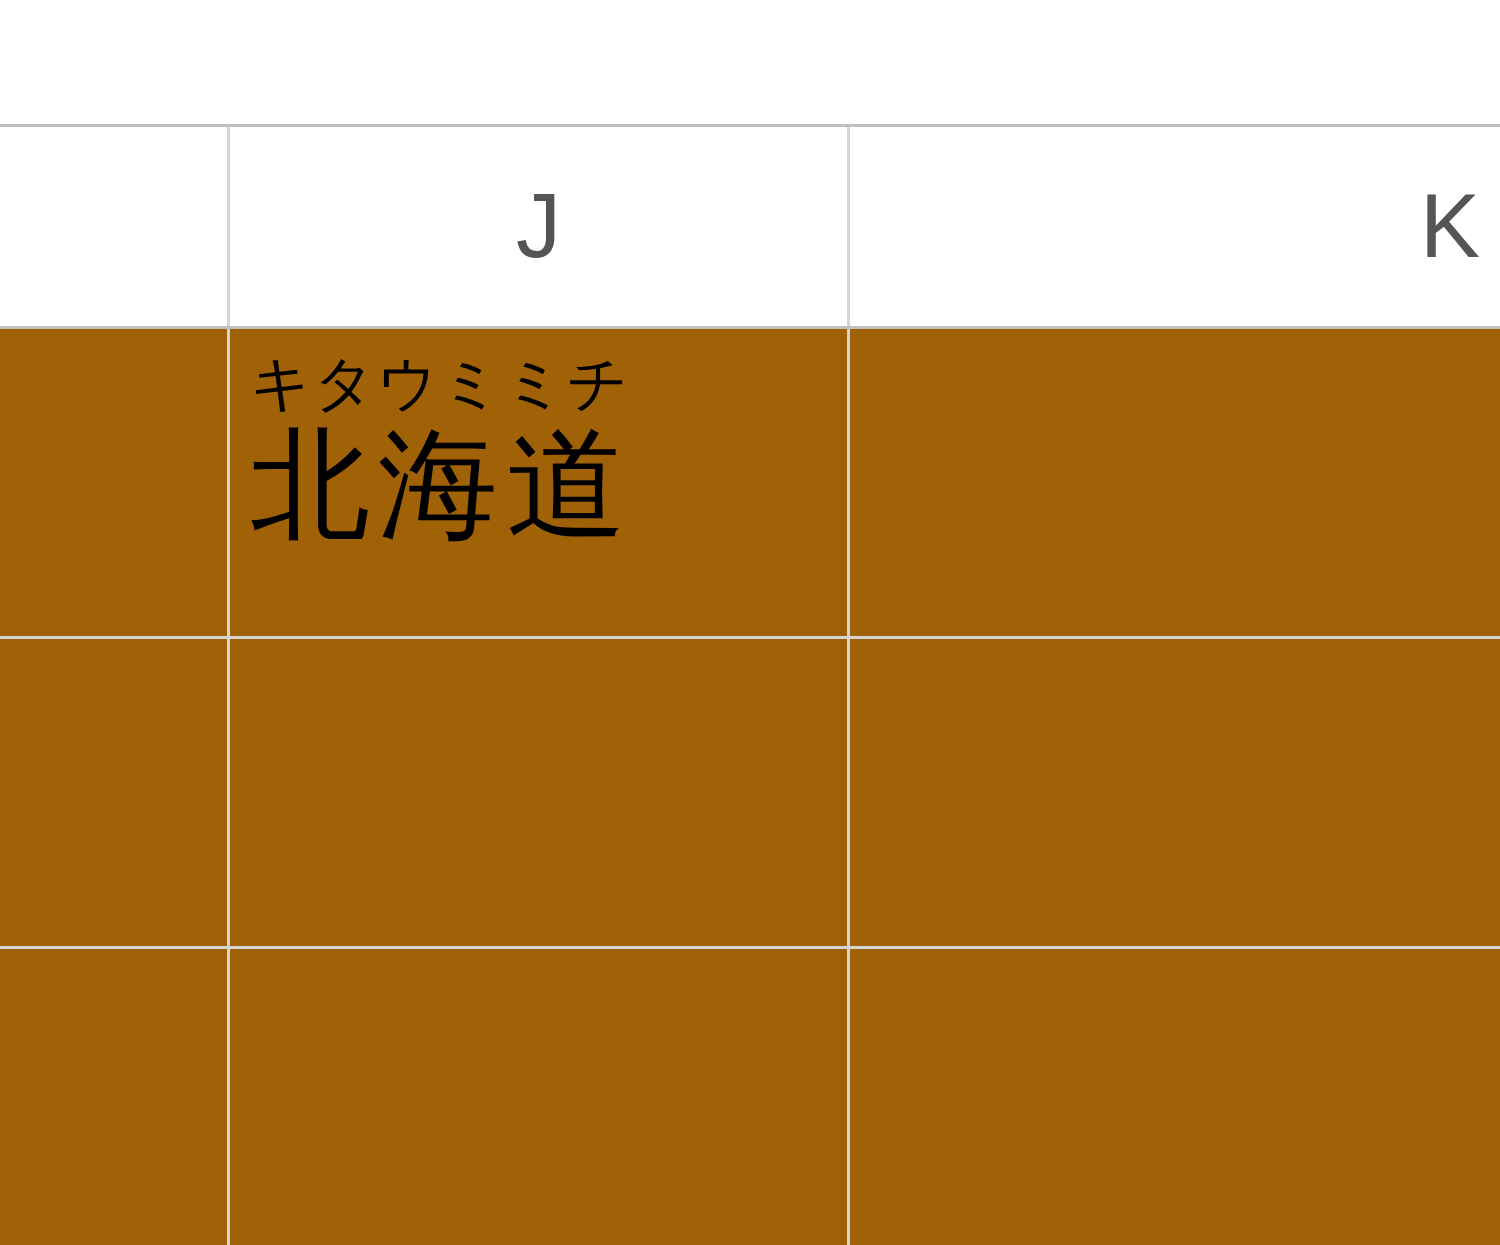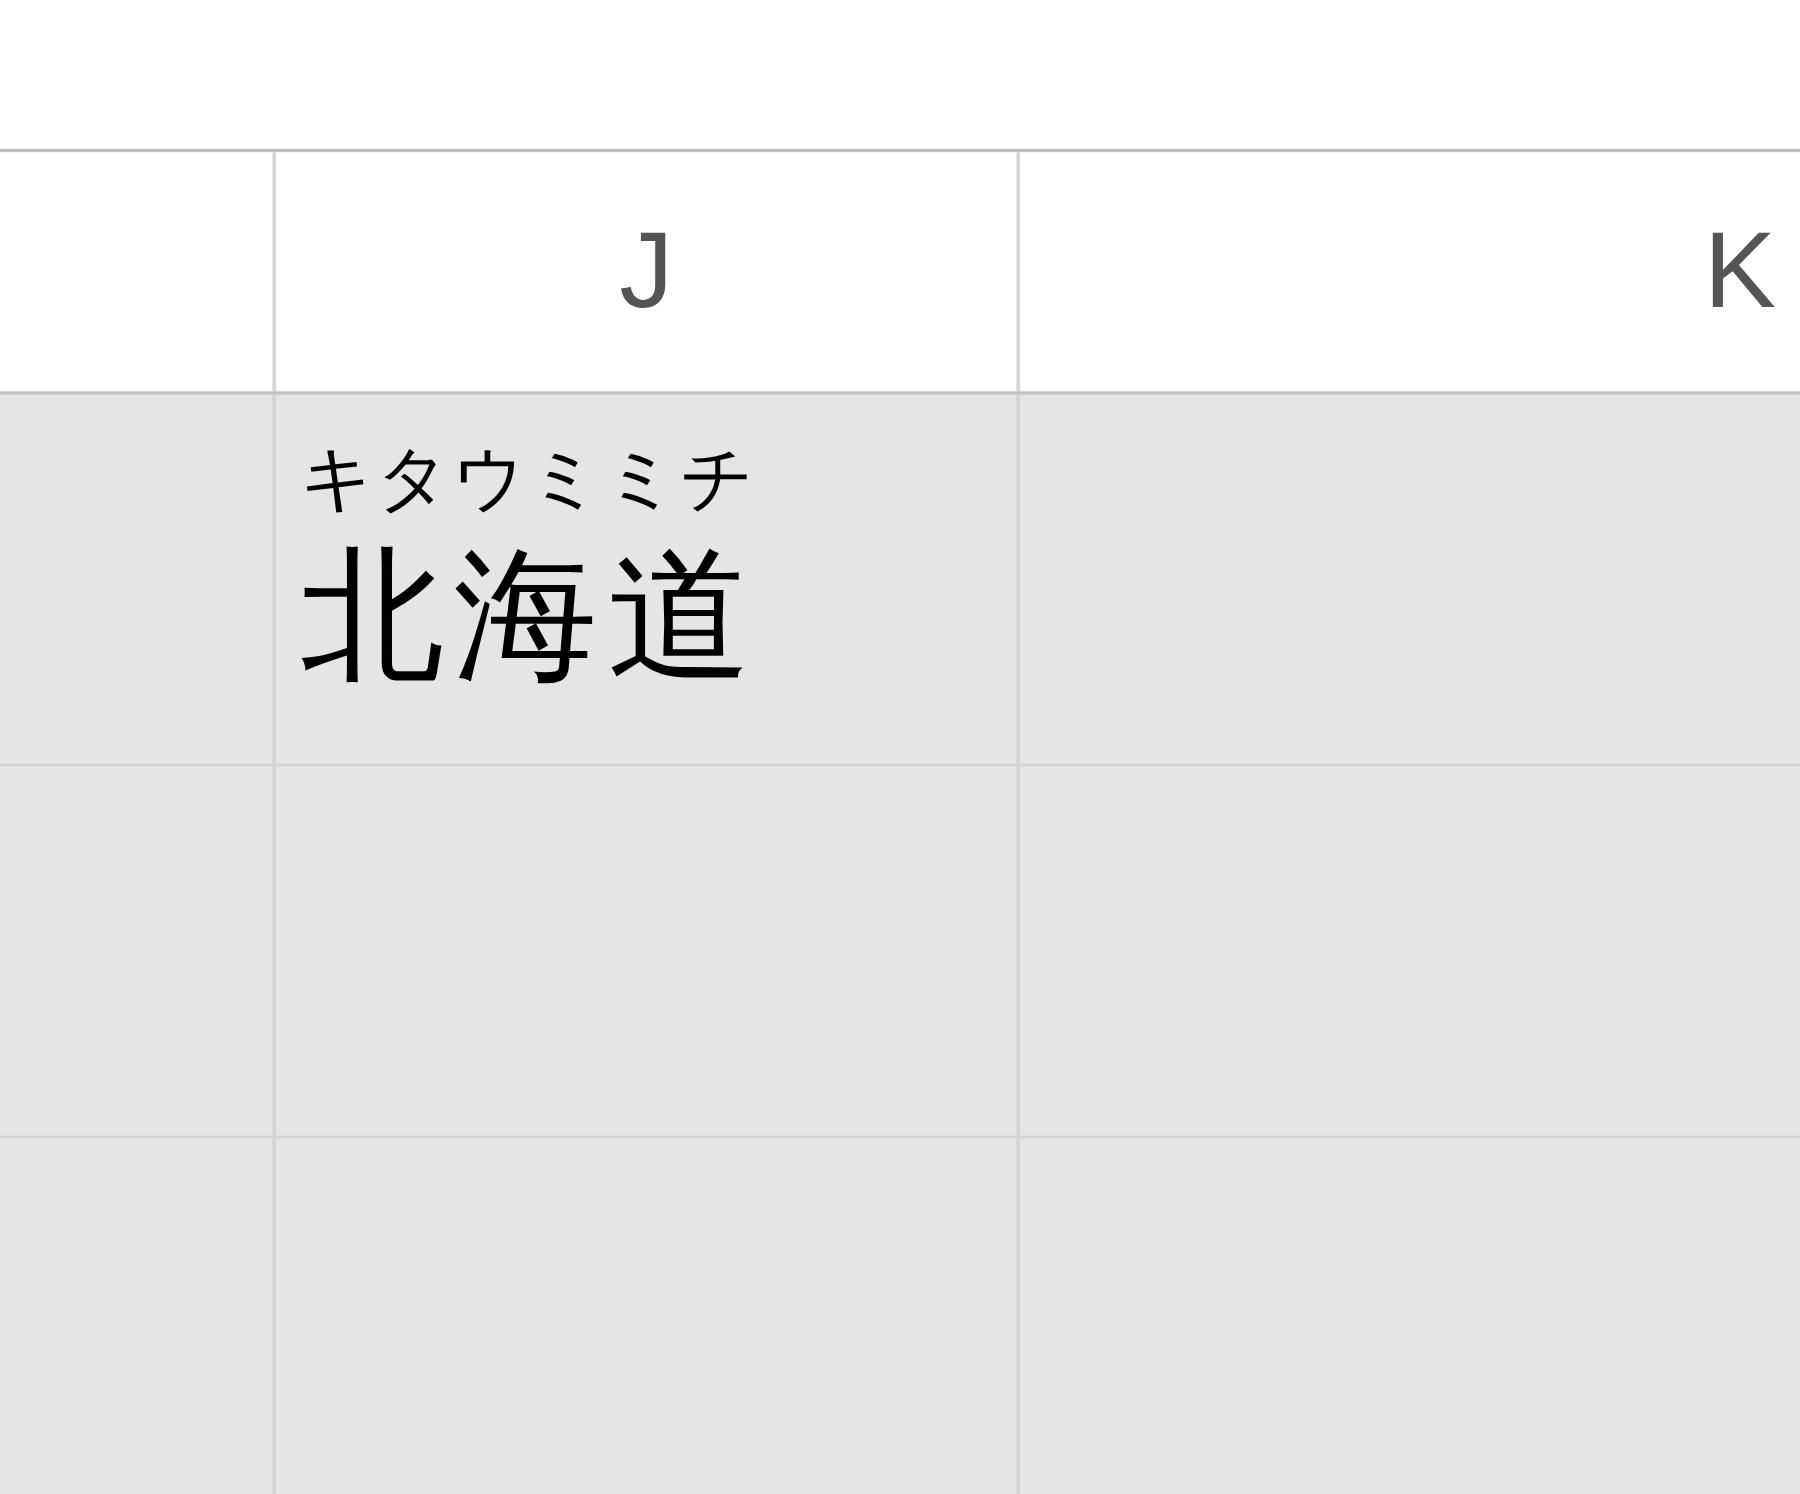--- a/index.html
+++ b/index.html
@@ -65,22 +65,22 @@
       height: 310px;
     }
     .row-2 {
       height: 310px;
     }
     .row-3 {
       height: 310px;
     }
     .cell {
       border-right: 3px solid #d4d4d4;
-      background: #e5e5e5;
-      padding: 26px 20px;
+      background: #a16207;
+      padding: 10px 20px;
       overflow: hidden;
     }
     .cell-partial-left {
       width: 230px;
     }
     .cell-j {
       width: 620px;
     }
     .cell-k {
       width: 650px;
@@ -93,21 +93,21 @@
       margin-top: 8px;
       letter-spacing: 2px;
       font-family: "MS Gothic", monospace;
     }
     .main-text {
       font-size: 120px;
       color: #000000;
       line-height: 1.1;
       letter-spacing: 8px;
       font-family: "MS Mincho", serif;
-      margin-top: 13px;
+      margin-top: 1px;
     }
   </style>
 </head>
 <body>
 
 <div class="spreadsheet">
   <div class="top-space"></div>
 
   <div class="column-headers">
     <div class="col-header col-header-partial-left"></div>

